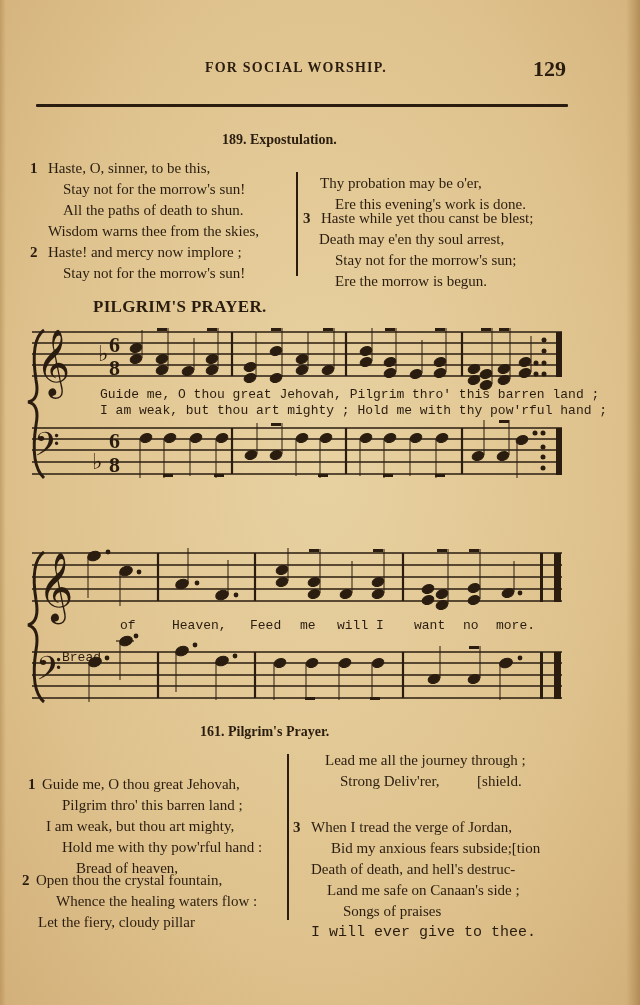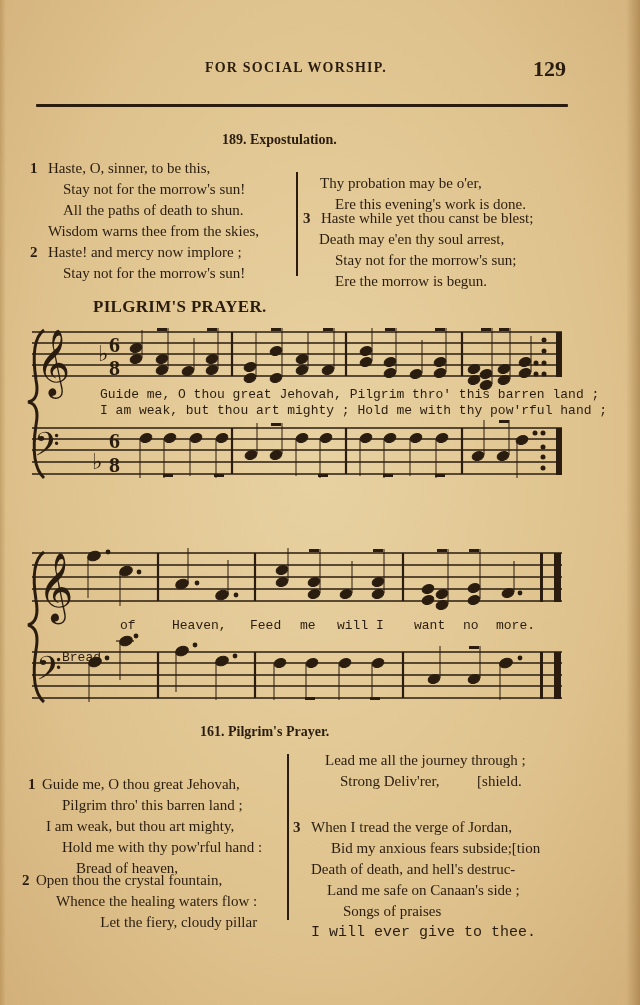--- a/index.html
+++ b/index.html
@@ -357,21 +357,21 @@
 <div class="abs verse" style="left:22px;top:774px;margin-left:6px;">
   <span class="ln"><span class="num" style="width:14px;">1</span><span>Guide me, O thou great Jehovah,</span></span>
   <span class="ln" style="padding-left:34px;">Pilgrim thro' this barren land ;</span>
   <span class="ln" style="padding-left:18px;">I am weak, but thou art mighty,</span>
   <span class="ln" style="padding-left:34px;">Hold me with thy pow'rful hand :</span>
   <span class="ln" style="padding-left:48px;">Bread of heaven,</span>
 </div>
 <div class="abs verse" style="left:22px;top:870px;">
   <span class="ln"><span class="num" style="width:14px;">2</span><span>Open thou the crystal fountain,</span></span>
   <span class="ln" style="padding-left:34px;">Whence the healing waters flow :</span>
-  <span class="ln" style="padding-left:16px;text-align:right;">Let the fiery, cloudy pillar</span>
+  <span class="ln" style="padding-left:16px;">Let the fiery, cloudy pillar</span>
 </div>
 <div class="col-rule" style="left:287px;top:754px;height:166px;"></div>
 
 <div class="abs verse" style="left:325px;top:750px;">
   <span class="ln">Lead me all the journey through ;</span>
   <span class="ln" style="padding-left:15px;white-space:pre;">Strong Deliv'rer,          [shield.</span>
 </div>
 <div class="abs verse" style="left:293px;top:817px;">
   <span class="ln"><span class="num">3</span><span>When I tread the verge of Jordan,</span></span>
   <span class="ln" style="padding-left:38px;">Bid my anxious fears subside;[tion</span>

